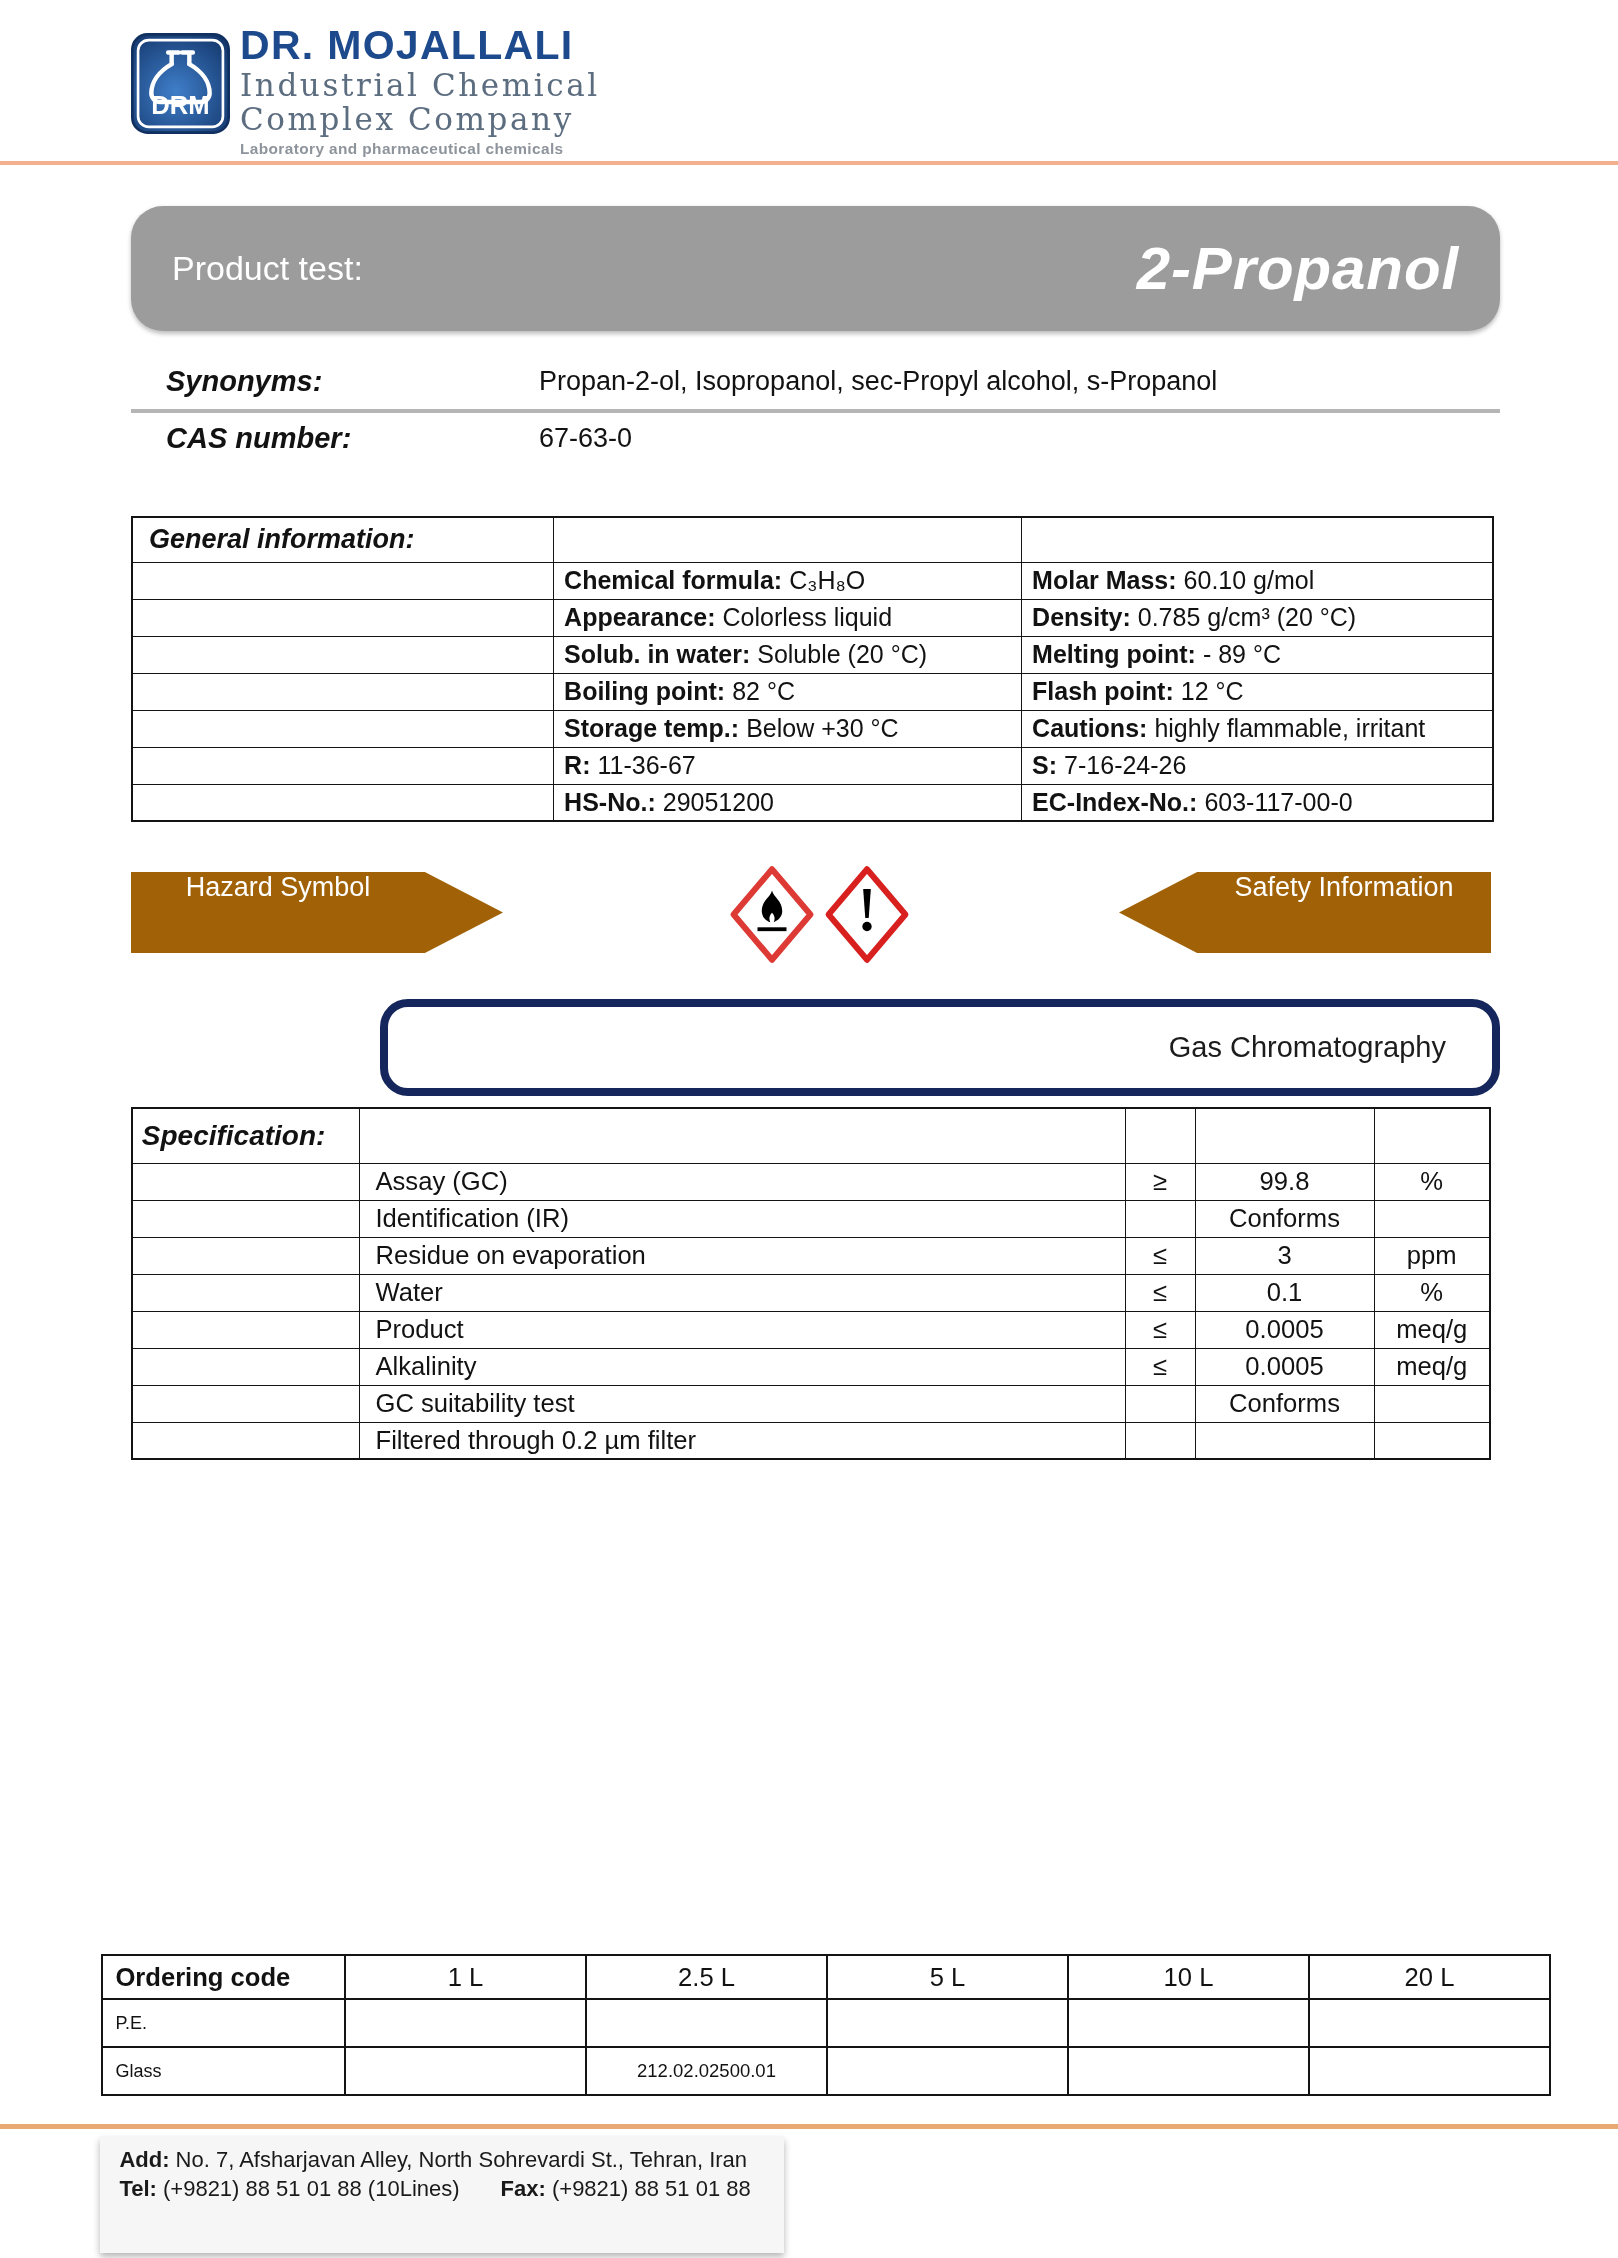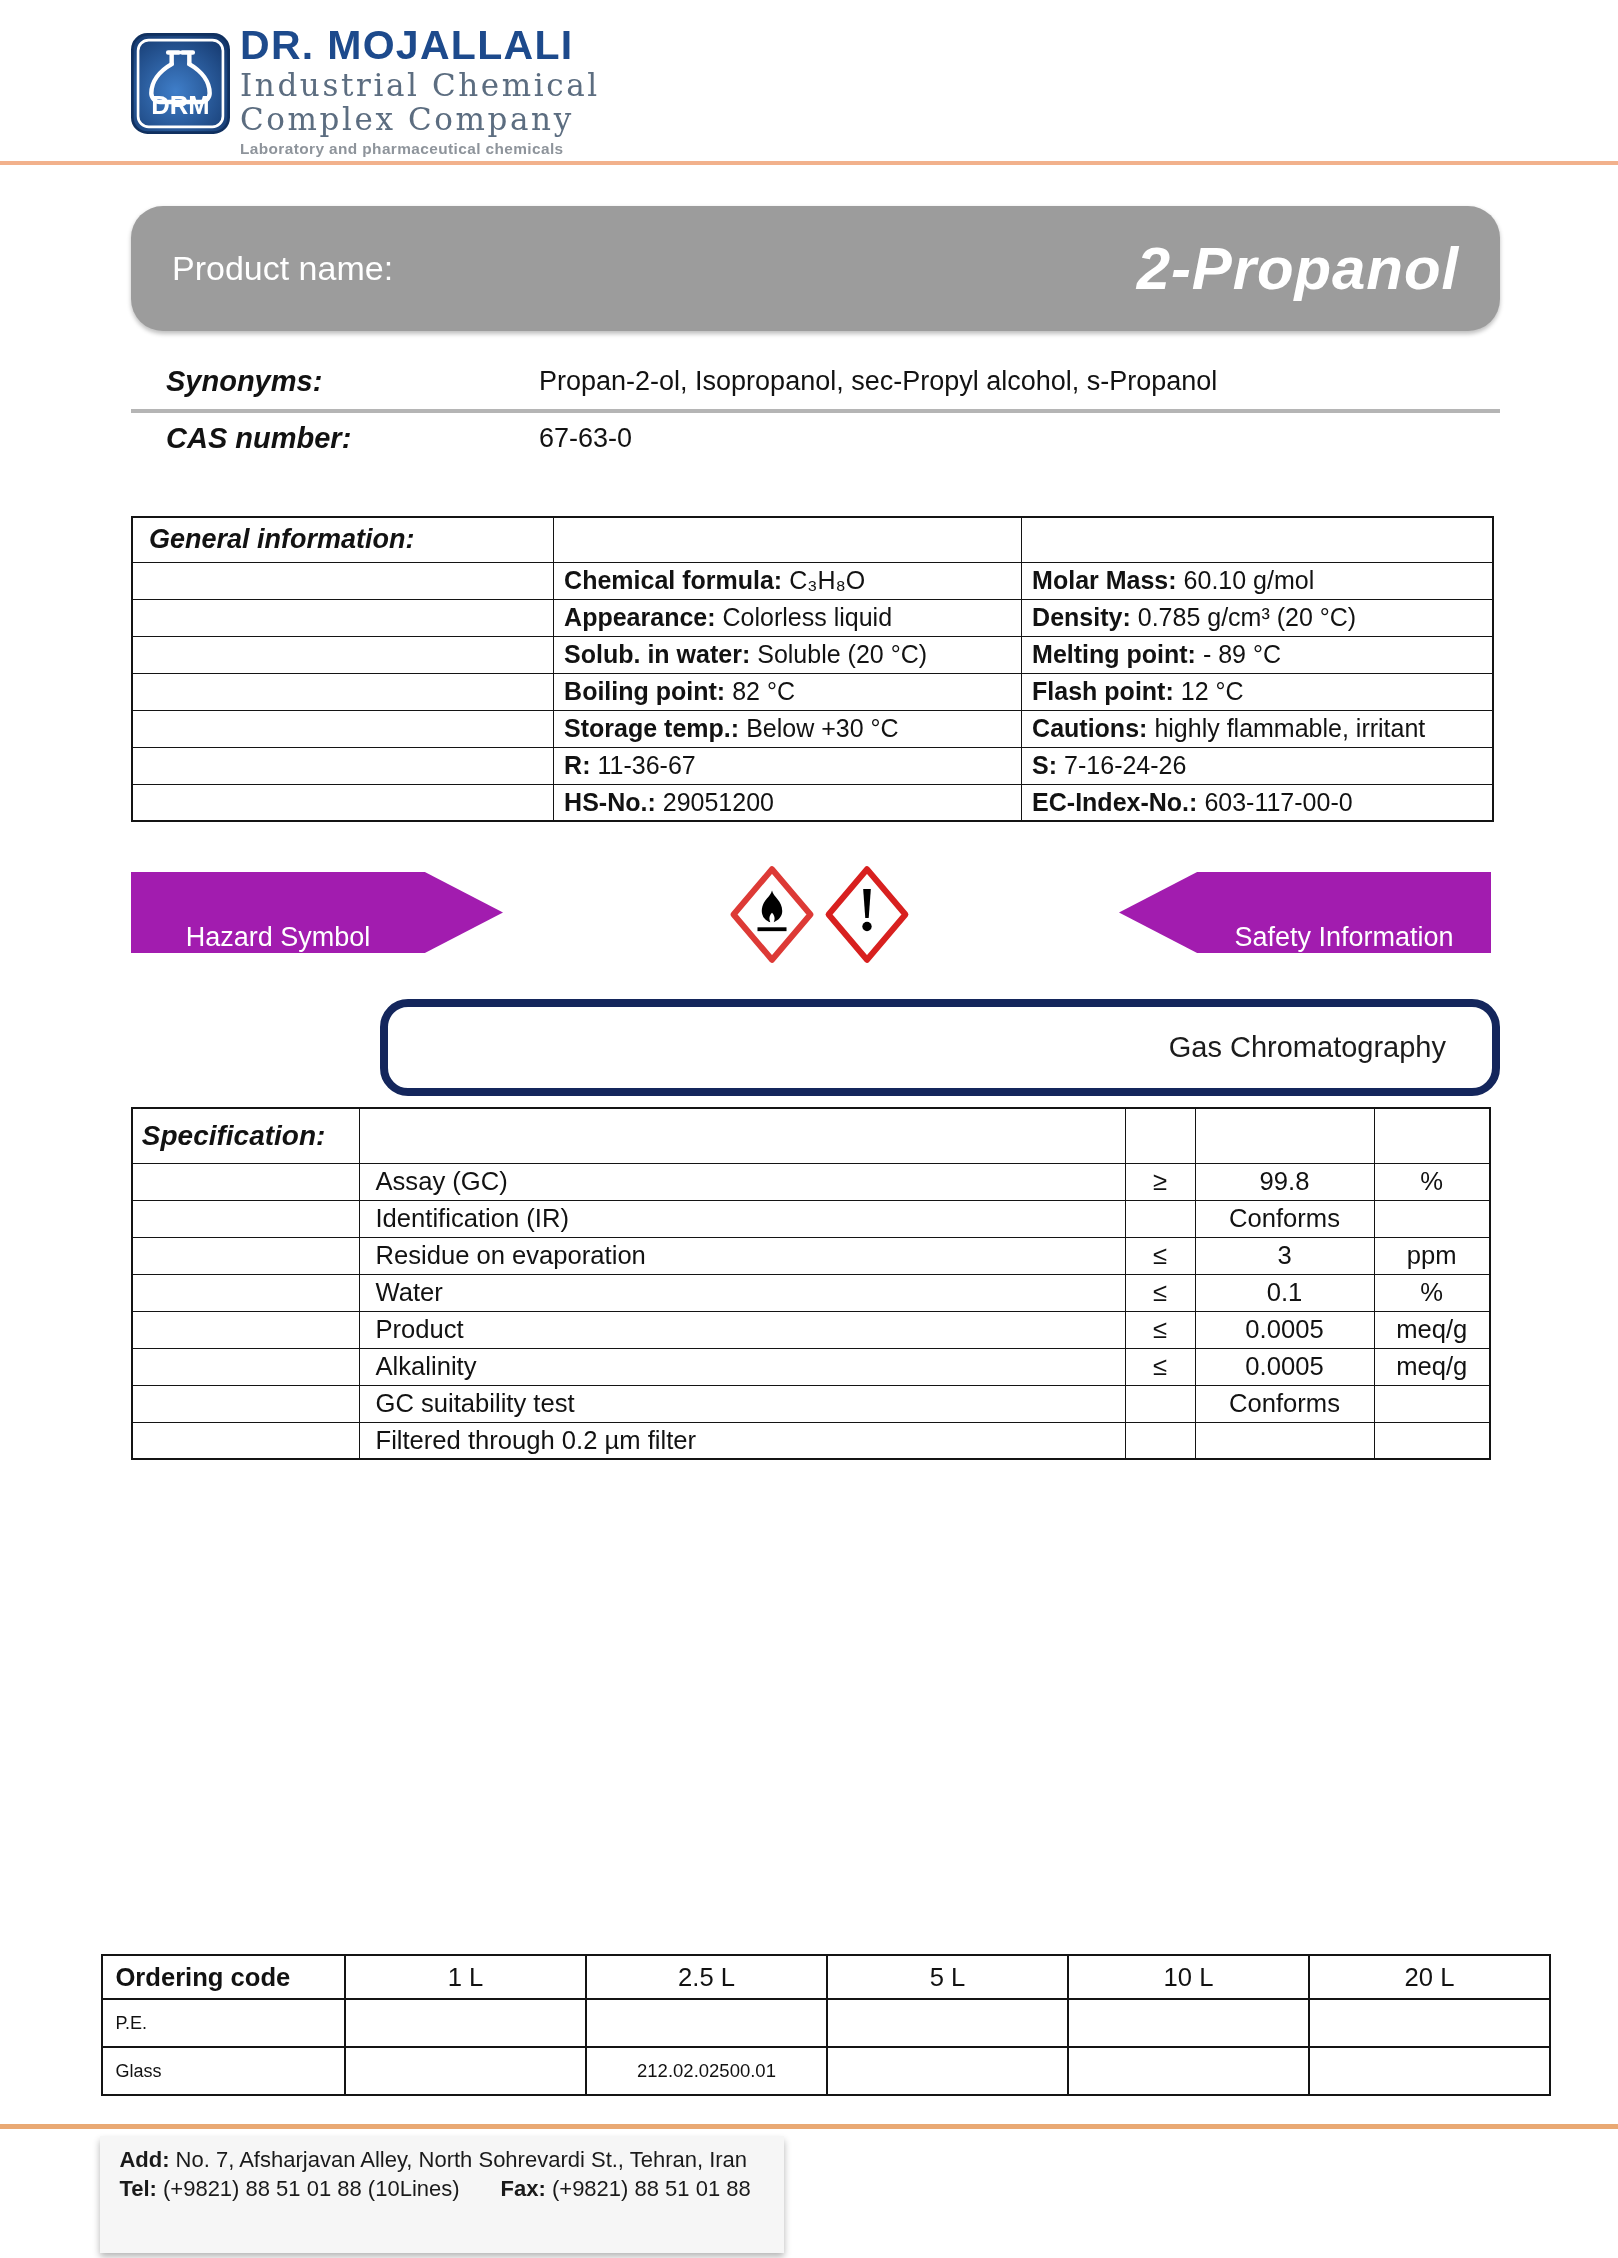--- a/index.html
+++ b/index.html
@@ -33,22 +33,22 @@
   
   table{border-collapse:collapse;table-layout:fixed;}
   .info-table{position:absolute;left:131px;top:516px;width:1360px;border:2.6px solid #141414;}
   .info-table td{border:1.8px solid #141414;vertical-align:middle;overflow:hidden;white-space:nowrap;}
   .info-title{font-size:27px;font-weight:bold;font-style:italic;padding-left:16px;}
   .info-table tr{height:37px;}
   .info-table tr.hdr{height:45px;}
   .gcell{font-size:25px;padding-left:10.6px;}
   .gcell b{margin-right:7px;}
   
-  .arrow{position:absolute;top:872px;height:81px;background:#a21caf;color:#fff;
-    font-size:27px;display:flex;align-items:flex-end;justify-content:center;}
+  .arrow{position:absolute;top:872px;height:81px;background:#a16207;color:#fff;
+    font-size:27px;display:flex;align-items:flex-start;justify-content:center;}
   .arrow-left-banner{left:131px;width:372px;clip-path:polygon(0 0,79% 0,100% 50%,79% 100%,0 100%);padding-right:0;}
   .arrow-left-banner .arrow-text{margin-right:21%;}
   .arrow-right-banner{left:1119px;width:372px;clip-path:polygon(21% 0,100% 0,100% 100%,21% 100%,0 50%);}
   .arrow-right-banner .arrow-text{margin-left:21%;}
   .pictograms{position:absolute;left:729px;top:865px;display:flex;gap:8.8px;}
   
   .grade-bar{position:absolute;left:131px;top:999px;width:1369px;height:97px;}
   .grade-pill{position:absolute;left:249px;top:0;width:1120px;height:97px;box-sizing:border-box;
     border:8px solid #14265c;border-radius:28px;background:#fff;display:flex;align-items:center;justify-content:flex-end;}
   .grade-value{font-size:29px;color:#1c1c1c;padding-right:46px;}
@@ -104,21 +104,21 @@
   </div>
   <div class="company-text">
     <div class="company-name">DR. MOJALLALI</div>
     <div class="company-sub">Industrial Chemical</div>
     <div class="company-sub">Complex Company</div>
     <div class="company-tagline">Laboratory and pharmaceutical chemicals</div>
   </div>
   <div class="top-line"></div>
 
   <div class="product-banner">
-    <span class="product-label">Product name:</span>
+    <span class="product-label">Product test:</span>
     <span class="product-name">2-Propanol</span>
   </div>
 
   <div class="identity">
     <div class="id-row">
       <span class="id-label">Synonyms:</span>
       <span class="id-value">Propan-2-ol, Isopropanol, sec-Propyl alcohol, s-Propanol</span>
     </div>
     <div class="id-divider"></div>
     <div class="id-row cas">

